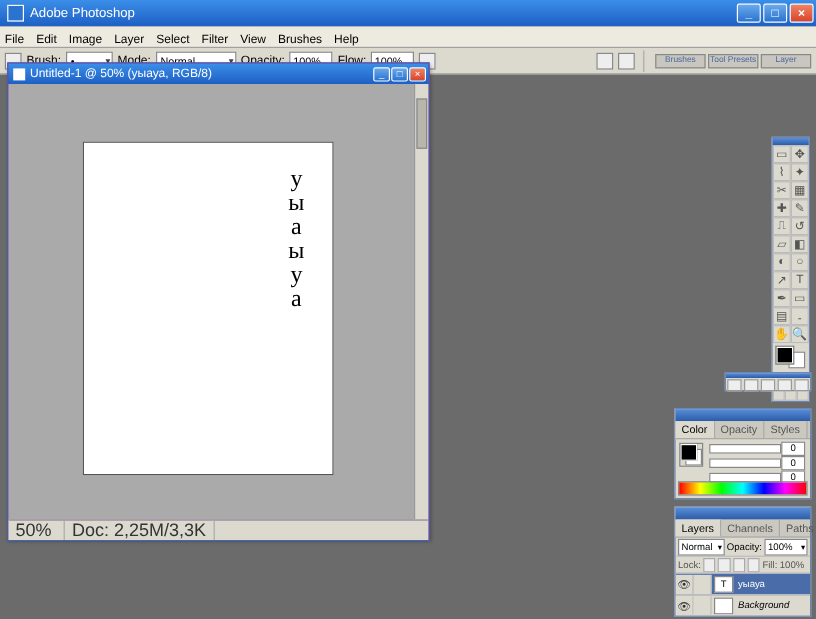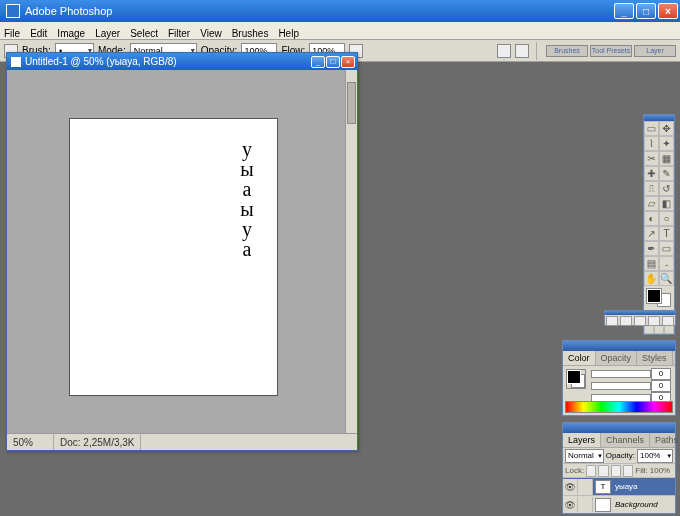--- a/index.html
+++ b/index.html
@@ -23,21 +23,21 @@
 .docwin{position:absolute;left:6px;top:52px;width:350px;height:397px;background:#a21caf;border:1px solid #3a6ea5;box-shadow:1px 1px 3px rgba(0,0,0,.3)}
 .doctitle{height:17px;background:linear-gradient(to bottom,#3a8ee8,#1e5fc4);display:flex;align-items:center;color:#fff;font-size:10px;padding:0 2px 0 4px}
 .doctitle .icn{width:10px;height:10px;background:#fff;margin-right:4px}
 .doctitle .t{flex:1}
 .doctitle .wb{width:14px;height:12px;margin-left:1px;border:1px solid #fff;box-sizing:border-box;font-size:8px;display:flex;align-items:center;justify-content:center;border-radius:2px}
 .doctitle .wb.c{background:linear-gradient(to bottom,#f28263,#d9442b)}
 .doctitle .wb.m{background:linear-gradient(to bottom,#6aa9ea,#2a74d0)}
 .docbody{position:absolute;left:0;top:17px;right:11px;bottom:17px;background:#aaa;overflow:hidden}
 .canvas{position:absolute;left:62px;top:48px;width:207px;height:276px;background:#fff;border:1px solid #555;font-family:"Times New Roman",serif;font-size:20px;color:#000}
 .canvas .vtext{position:absolute;right:20px;top:20px;width:20px;text-align:center;line-height:20px}
-.docstatus{position:absolute;left:0;right:0;bottom:0;height:16px;background:#dcd9cf;border-top:1px solid #999;display:flex;align-items:flex-end;font-size:10px;color:#333}
+.docstatus{position:absolute;left:0;right:0;bottom:0;height:16px;background:#dcd9cf;border-top:1px solid #999;display:flex;align-items:flex-end;font-size:15px;color:#333}
 .docstatus .cell{border-right:1px solid #aaa;padding:0 6px;height:100%;display:flex;align-items:center}
 .docscroll{position:absolute;right:0;top:17px;bottom:17px;width:11px;background:#dcd9cf;border-left:1px solid #999}
 .docscroll .thumb{position:absolute;left:1px;right:1px;top:12px;height:40px;background:#b8b6ac;border:1px solid #888}
 .toolbox{position:absolute;right:5px;top:114px;width:30px;background:#dcd9cf;border:1px solid #6b87b5}
 .toolbox .hdr{height:6px;background:linear-gradient(to bottom,#5a8dd8,#2a5ca8)}
 .toolbox .grid{display:grid;grid-template-columns:1fr 1fr}
 .toolbox .tool{height:15px;border:1px solid #bbb;box-sizing:border-box;display:flex;align-items:center;justify-content:center;background:#dcd9cf;font-size:10px;color:#555}
 .toolbox .swatch{height:24px;position:relative;background:#dcd9cf}
 .toolbox .fg{position:absolute;left:3px;top:3px;width:12px;height:12px;background:#000;border:1px solid #fff;outline:1px solid #888}
 .toolbox .bg{position:absolute;right:3px;bottom:3px;width:12px;height:12px;background:#fff;border:1px solid #888}

